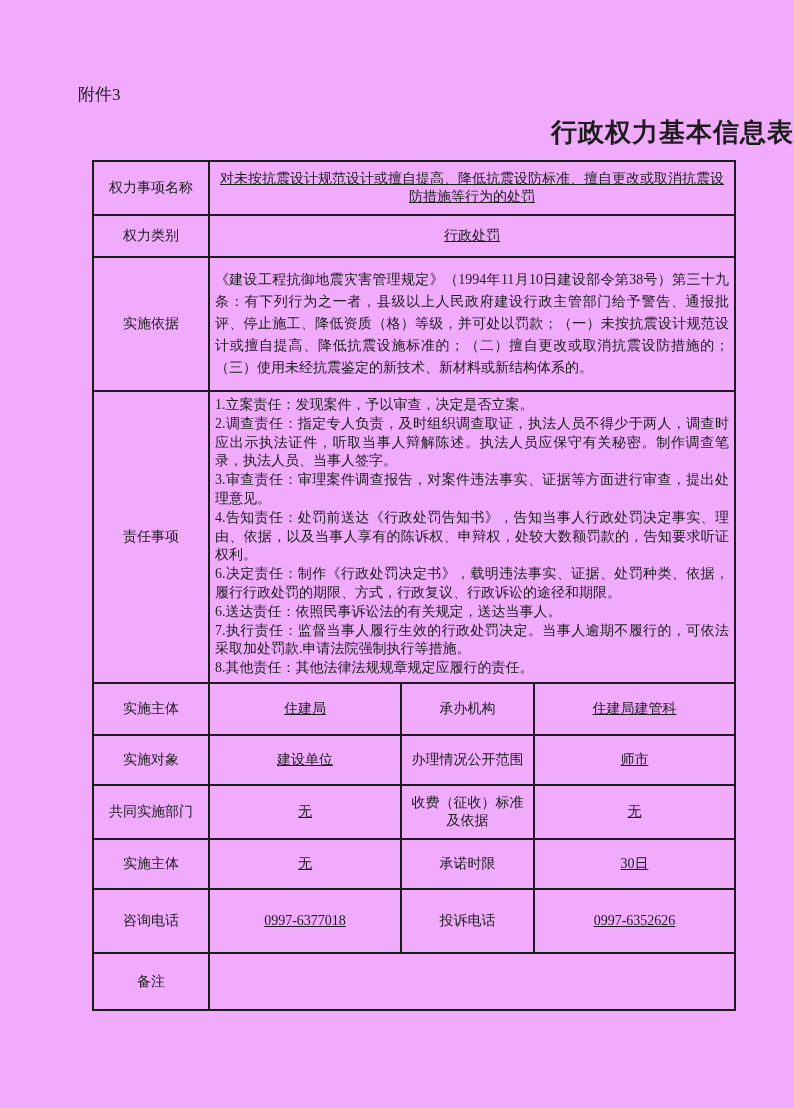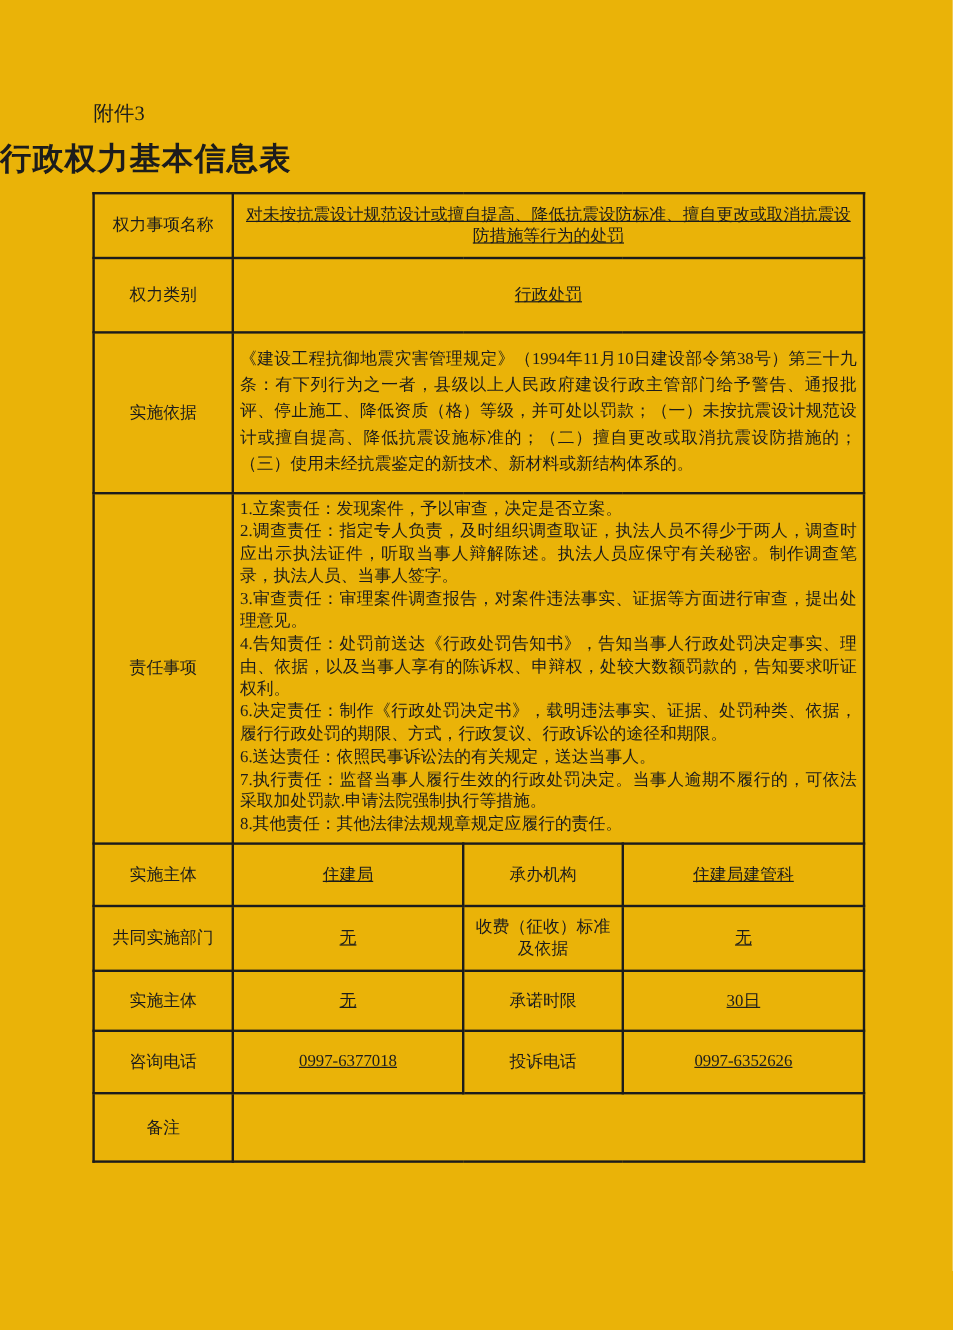--- a/index.html
+++ b/index.html
@@ -5,39 +5,39 @@
   html, body { margin: 0; padding: 0; }
   body {
     width: 794px; height: 1108px;
     background: #ffffff;
     font-family: "Liberation Serif", "DejaVu Serif", serif;
     color: #1c1c1c;
   }
   .page {
     position: relative;
     width: 794px; height: 1108px;
-    background: #eab308;
+    background: #f0abfc;
     overflow: hidden;
   }
   .attachment {
     position: absolute;
     left: 78px; top: 83px;
     font-size: 17px;
   }
   .doc-title {
     position: absolute;
     left: 0; top: 115px; width: 100%;
-    text-align: left;
+    text-align: right;
     font-size: 26px;
     font-weight: bold;
     letter-spacing: 1px;
   }
   table.info {
     position: absolute;
-    left: 77px; top: 160px;
+    left: 92px; top: 160px;
     width: 642px;
     border-collapse: collapse;
     table-layout: fixed;
   }
   table.info td {
     border: 2px solid #1c1c1c;
     font-size: 14px;
     vertical-align: middle;
     padding: 3px 5px;
     overflow: hidden;
@@ -49,28 +49,28 @@
     line-height: 22px;
     padding: 4px 9px;
   }
   td.duties {
     line-height: 18.8px;
     padding: 5px 9px;
     border-radius: 17px;
   }
   .duty-item { text-align: justify; }
   tr.r-name     { height: 54px; }
-  tr.r-type     { height: 62px; }
+  tr.r-type     { height: 42px; }
   tr.r-basis    { height: 134px; }
   tr.r-duty     { height: 292px; }
   tr.r-subject  { height: 52px; }
   tr.r-target   { height: 50px; }
   tr.r-joint    { height: 54px; }
   tr.r-limit    { height: 50px; }
-  tr.r-phone    { height: 52px; border-radius: 12px; }
+  tr.r-phone    { height: 64px; border-radius: 12px; }
   tr.r-remark   { height: 57px; }
 </style>
 </head>
 <body>
 
 <div class="page">
 
   <div class="attachment">附件3</div>
 
   <div class="doc-title">行政权力基本信息表</div>
@@ -113,20 +113,26 @@
         </td>
       </tr>
 
       <tr class="r-subject">
         <td class="label">实施主体</td>
         <td class="center">住建局</td>
         <td class="label">承办机构</td>
         <td class="center">住建局建管科</td>
       </tr>
 
+      <tr class="r-target">
+        <td class="label">实施对象</td>
+        <td class="center">建设单位</td>
+        <td class="label">办理情况公开范围</td>
+        <td class="center">师市</td>
+      </tr>
 
       <tr class="r-joint">
         <td class="label">共同实施部门</td>
         <td class="center">无</td>
         <td class="label">收费（征收）标准及依据</td>
         <td class="center">无</td>
       </tr>
 
       <tr class="r-limit">
         <td class="label">实施主体</td>

